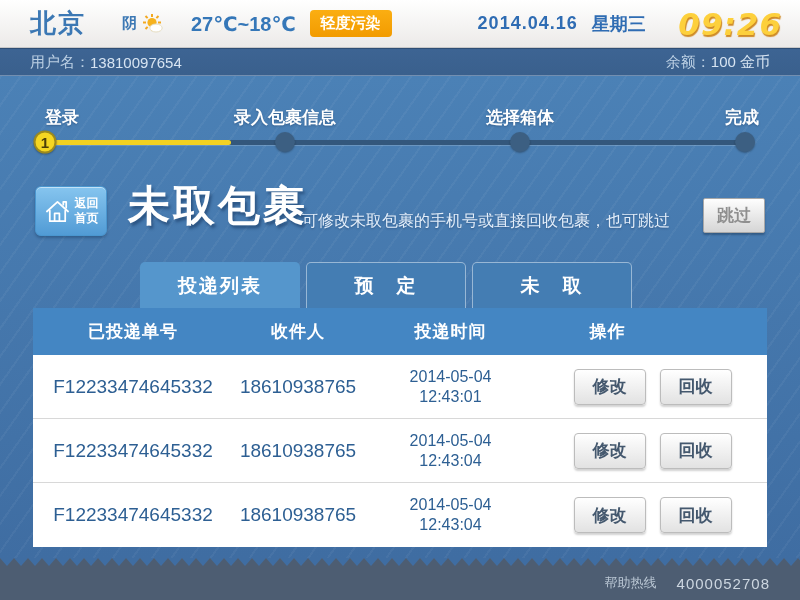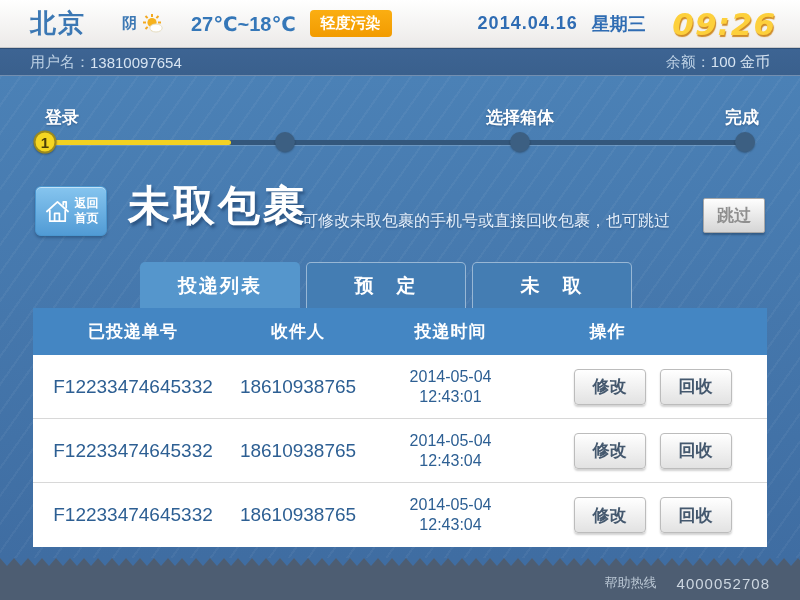--- a/index.html
+++ b/index.html
@@ -11,21 +11,21 @@
   .topbar { position:relative; height:48px; background:linear-gradient(#ffffff,#eceae8);
     border-bottom:1px solid #c9c9c9; display:flex; align-items:center; padding:0 12px 0 30px; }
   .city { font-size:26px; font-weight:bold; color:#3c78b4; letter-spacing:2px; }
   .weather-wrap { margin-left:36px; display:flex; align-items:center; }
   .weather-txt { font-size:15px; font-weight:bold; color:#3c78b4; margin-right:4px; }
   .temp { margin-left:26px; font-size:20px; font-weight:bold; color:#3577b8; }
   .aqi { margin-left:14px; background:linear-gradient(#fbae12,#f29b00); color:#fff; font-size:15px;
     font-weight:bold; padding:4px 11px; border-radius:4px; }
   .date { margin-left:86px; font-size:18px; font-weight:bold; color:#2f6cb3; letter-spacing:1px; }
   .weekday { margin-left:14px; font-size:18px; font-weight:bold; color:#2f6cb3; }
-  .clock { margin-left:auto; margin-right:12px; font-family:"DejaVu Sans",sans-serif; font-style:italic;
+  .clock { margin-left:auto; margin-right:6px; font-family:"DejaVu Sans",sans-serif; font-style:italic;
     font-weight:bold; font-size:31px; color:#fdd03c; text-shadow:1px 2px 1px #cf8b26; letter-spacing:1px; }
 
   
   .userbar { height:28px; background:linear-gradient(#3d6493,#3a608d); border-top:1px solid #2f4e74;
     border-bottom:1px solid rgba(255,255,255,.28); display:flex; align-items:center;
     padding:0 30px; color:#d7e4f2; font-size:15px; }
   .userbar .spacer { flex:1; }
   .userbar .lbl { color:#bcd0e4; }
 
   
@@ -129,20 +129,21 @@
     <span class="lbl">用户名：</span>
     <span>13810097654</span>
     <span class="spacer"></span>
     <span class="lbl">余额：</span>
     <span>100 金币</span>
   </div>
 
   <div class="main">
 
     <span class="step-label sl1">登录</span>
+    <span class="step-label sl2">录入包裹信息</span>
     <span class="step-label sl3">选择箱体</span>
     <span class="step-label sl4">完成</span>
     <div class="track">
       <div class="track-active"></div>
     </div>
     <div class="dot d1">1</div>
     <div class="dot d2"></div>
     <div class="dot d3"></div>
     <div class="dot d4"></div>
 

